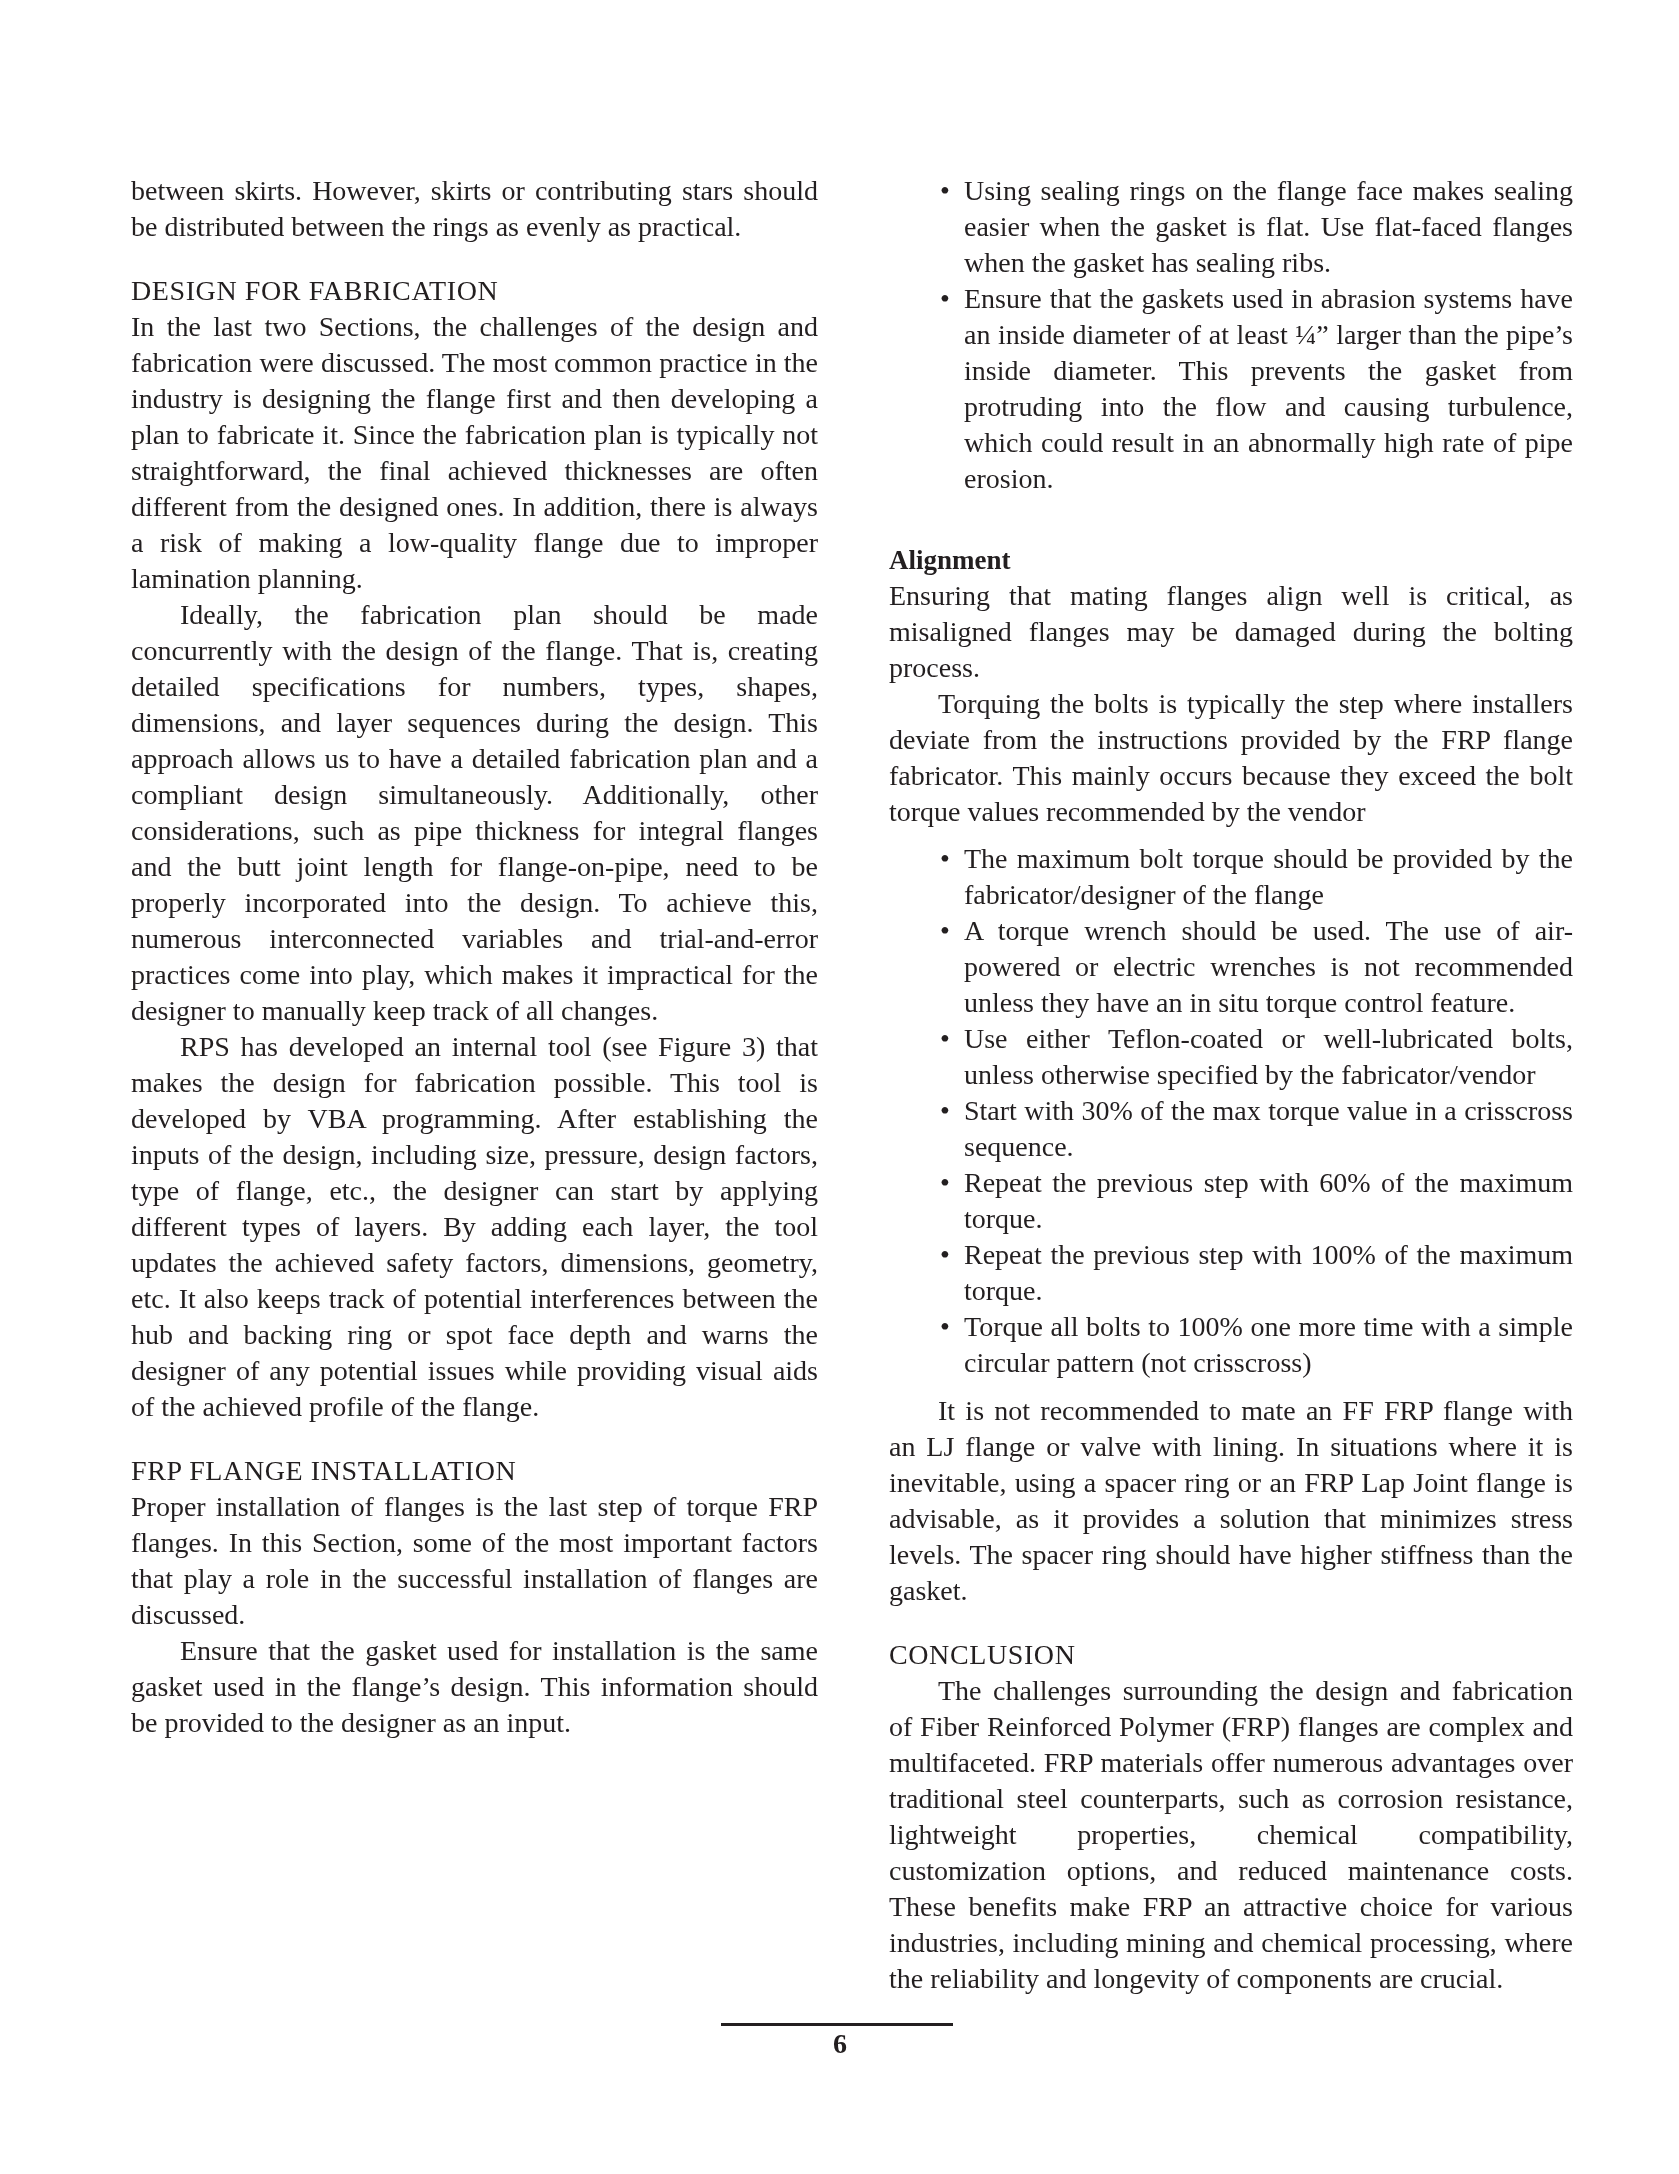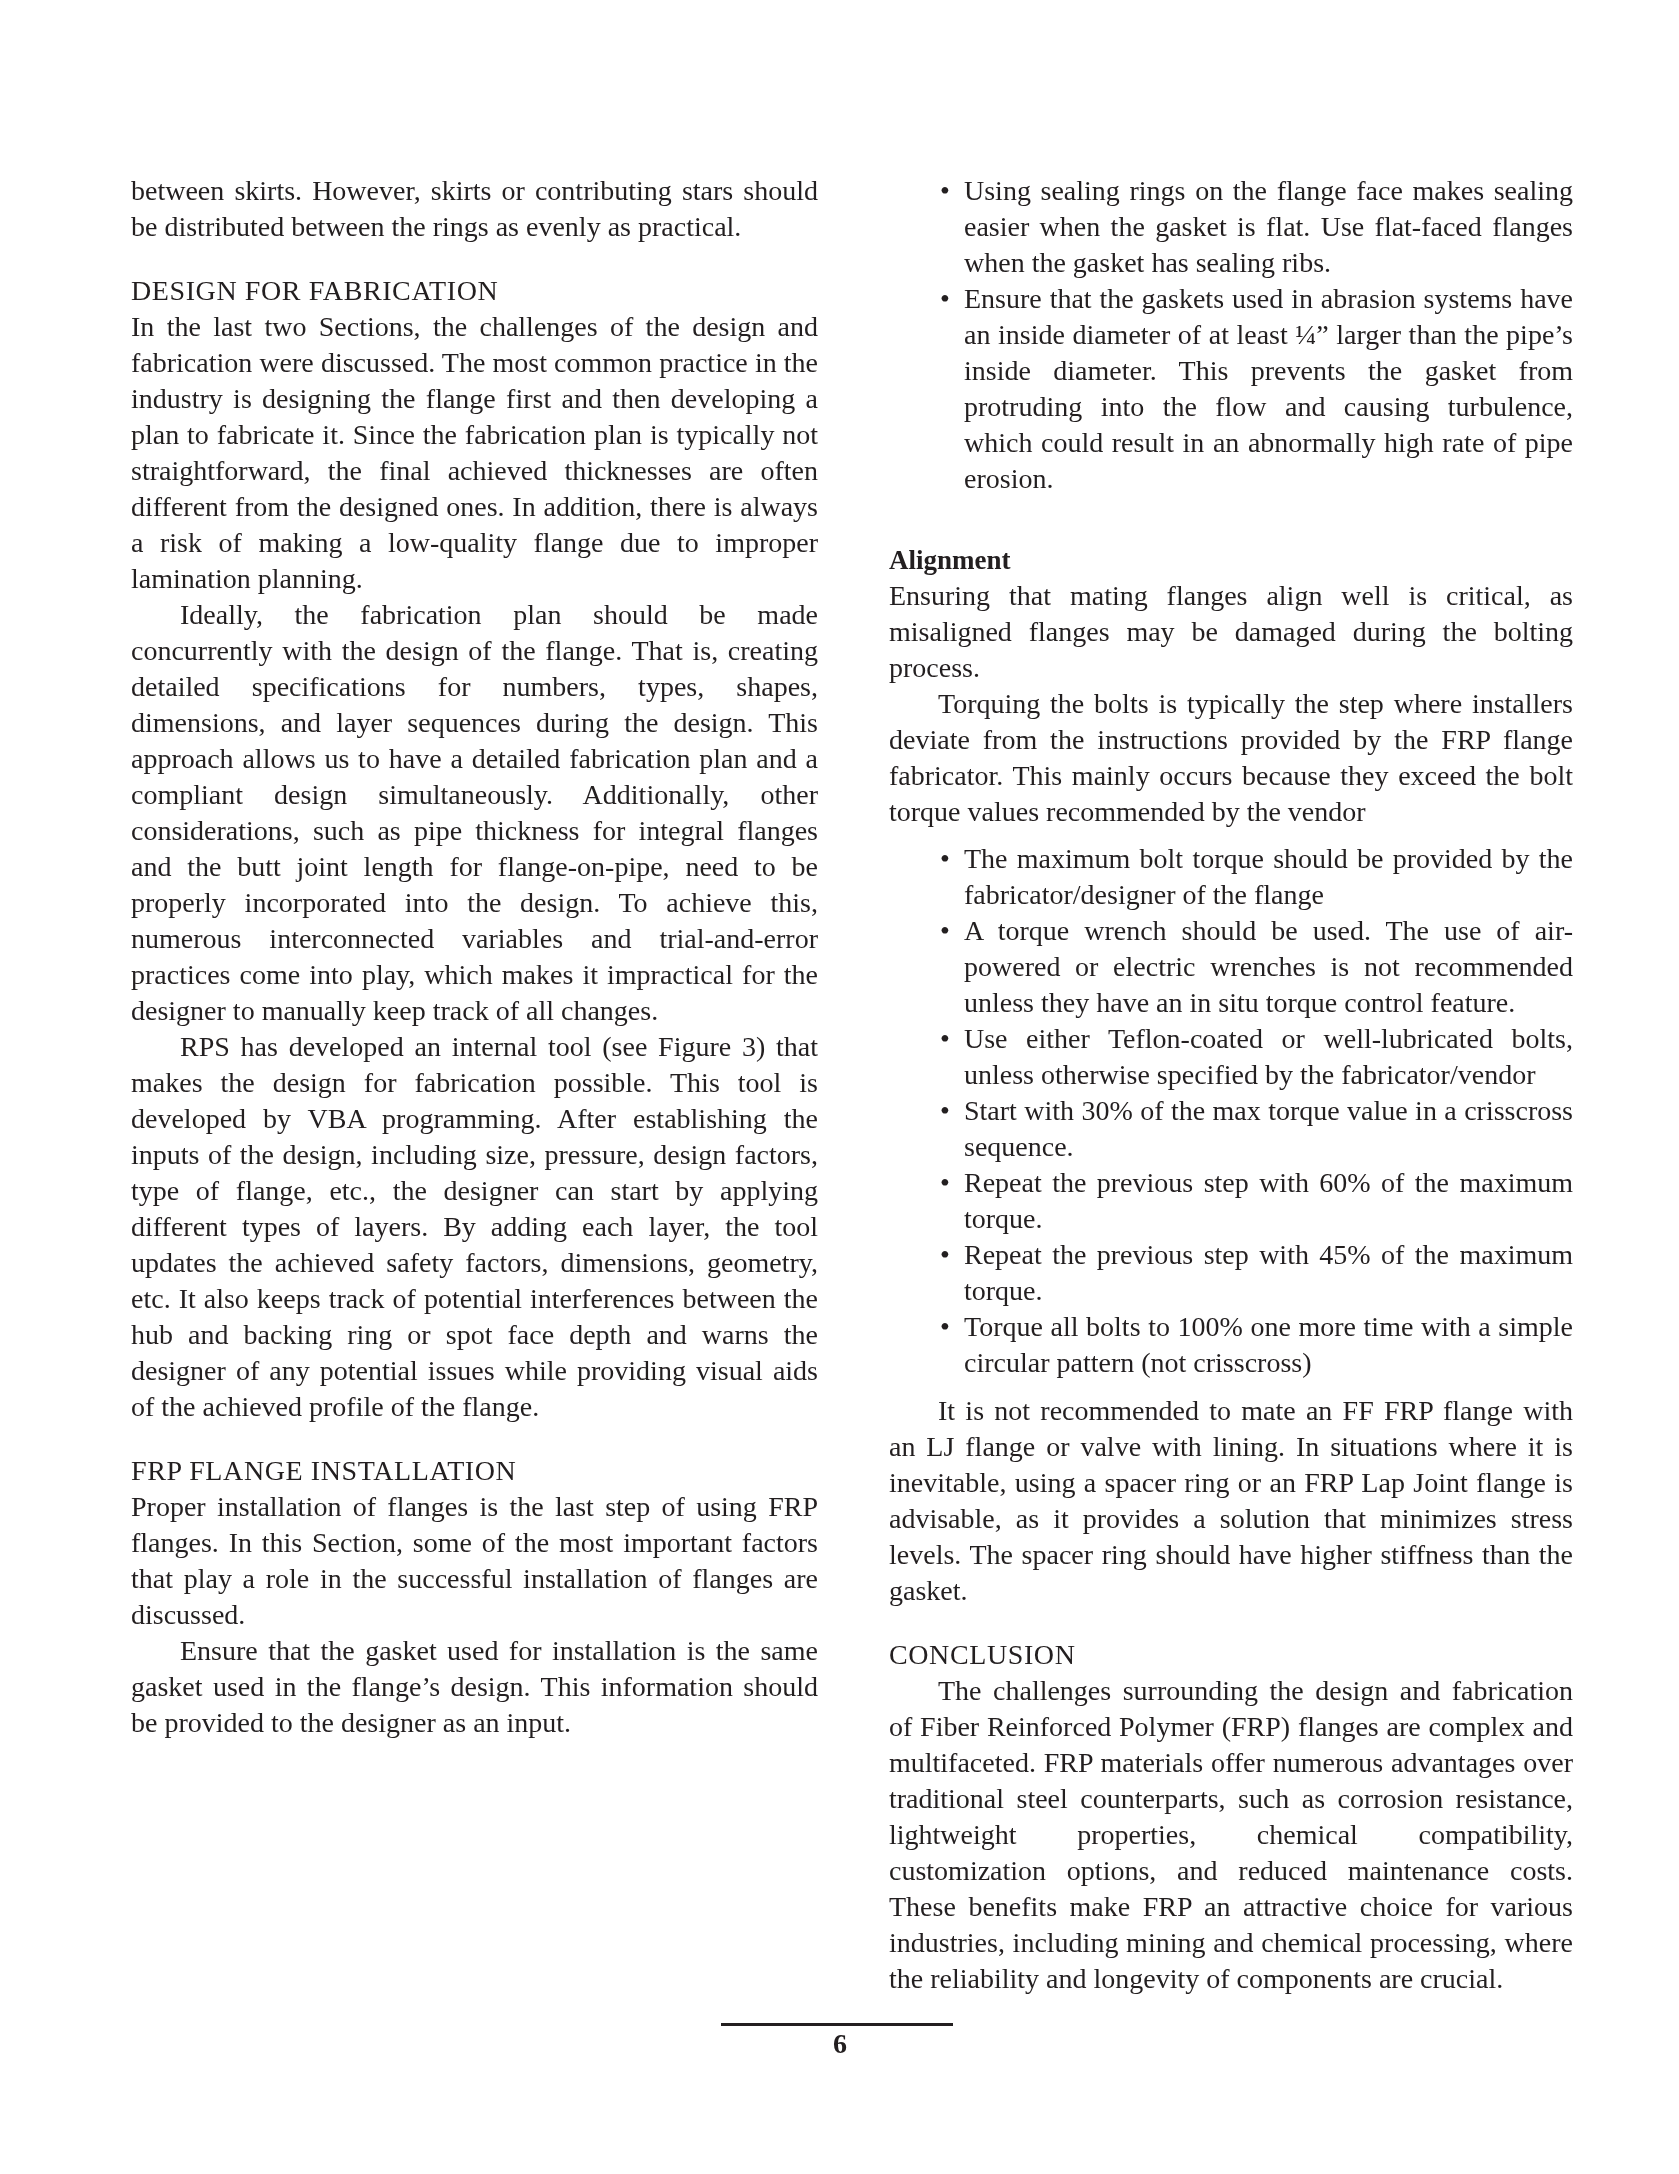--- a/index.html
+++ b/index.html
@@ -29,42 +29,42 @@
 
   <div class="col col-left">
     <p>between skirts. However, skirts or contributing stars should be distributed between the rings as evenly as practical.</p>
     <div class="gap-s"></div>
     <h2>DESIGN FOR FABRICATION</h2>
     <p>In the last two Sections, the challenges of the design and fabrication were discussed. The most common practice in the industry is designing the flange first and then developing a plan to fabricate it. Since the fabrication plan is typically not straightforward, the final achieved thicknesses are often different from the designed ones. In addition, there is always a risk of making a low-quality flange due to improper lamination planning.</p>
     <p class="indent">Ideally, the fabrication plan should be made concurrently with the design of the flange. That is, creating detailed specifications for numbers, types, shapes, dimensions, and layer sequences during the design. This approach allows us to have a detailed fabrication plan and a compliant design simultaneously. Additionally, other considerations, such as pipe thickness for integral flanges and the butt joint length for flange-on-pipe, need to be properly incorporated into the design. To achieve this, numerous interconnected variables and trial-and-error practices come into play, which makes it impractical for the designer to manually keep track of all changes.</p>
     <p class="indent">RPS has developed an internal tool (see Figure 3) that makes the design for fabrication possible. This tool is developed by VBA programming. After establishing the inputs of the design, including size, pressure, design factors, type of flange, etc., the designer can start by applying different types of layers. By adding each layer, the tool updates the achieved safety factors, dimensions, geometry, etc. It also keeps track of potential interferences between the hub and backing ring or spot face depth and warns the designer of any potential issues while providing visual aids of the achieved profile of the flange.</p>
     <div class="gap-s"></div>
     <h2>FRP FLANGE INSTALLATION</h2>
-    <p>Proper installation of flanges is the last step of using FRP flanges. In this Section, some of the most important factors that play a role in the successful installation of flanges are discussed.</p>
+    <p>Proper installation of flanges is the last step of torque FRP flanges. In this Section, some of the most important factors that play a role in the successful installation of flanges are discussed.</p>
     <p class="indent">Ensure that the gasket used for installation is the same gasket used in the flange’s design. This information should be provided to the designer as an input.</p>
   </div>
 
   <div class="col col-right">
     <ul class="first">
       <li>Using sealing rings on the flange face makes sealing easier when the gasket is flat. Use flat-faced flanges when the gasket has sealing ribs.</li>
       <li>Ensure that the gaskets used in abrasion systems have an inside diameter of at least ¼” larger than the pipe’s inside diameter. This prevents the gasket from protruding into the flow and causing turbulence, which could result in an abnormally high rate of pipe erosion.</li>
     </ul>
     <div class="gap-m"></div>
     <div style="height:13px"></div>
     <h3>Alignment</h3>
     <p>Ensuring that mating flanges align well is critical, as misaligned flanges may be damaged during the bolting process.</p>
     <p class="indent">Torquing the bolts is typically the step where installers deviate from the instructions provided by the FRP flange fabricator. This mainly occurs because they exceed the bolt torque values recommended by the vendor</p>
     <div class="gap-list"></div>
     <ul>
       <li>The maximum bolt torque should be provided by the fabricator/designer of the flange</li>
       <li>A torque wrench should be used. The use of air- powered or electric wrenches is not recommended unless they have an in situ torque control feature.</li>
       <li>Use either Teflon-coated or well-lubricated bolts, unless otherwise specified by the fabricator/vendor</li>
       <li>Start with 30% of the max torque value in a crisscross sequence.</li>
       <li>Repeat the previous step with 60% of the maximum torque.</li>
-      <li>Repeat the previous step with 45% of the maximum torque.</li>
+      <li>Repeat the previous step with 100% of the maximum torque.</li>
       <li>Torque all bolts to 100% one more time with a simple circular pattern (not crisscross)</li>
     </ul>
     <div class="gap-list"></div>
     <p class="indent">It is not recommended to mate an FF FRP flange with an LJ flange or valve with lining. In situations where it is inevitable, using a spacer ring or an FRP Lap Joint flange is advisable, as it provides a solution that minimizes stress levels. The spacer ring should have higher stiffness than the gasket.</p>
     <div class="gap-s"></div>
     <h2>CONCLUSION</h2>
     <p class="indent">The challenges surrounding the design and fabrication of Fiber Reinforced Polymer (FRP) flanges are complex and multifaceted. FRP materials offer numerous advantages over traditional steel counterparts, such as corrosion resistance, lightweight properties, chemical compatibility, customization options, and reduced maintenance costs. These benefits make FRP an attractive choice for various industries, including mining and chemical processing, where the reliability and longevity of components are crucial.</p>
   </div>
 
   <div class="footer-rule"></div>

